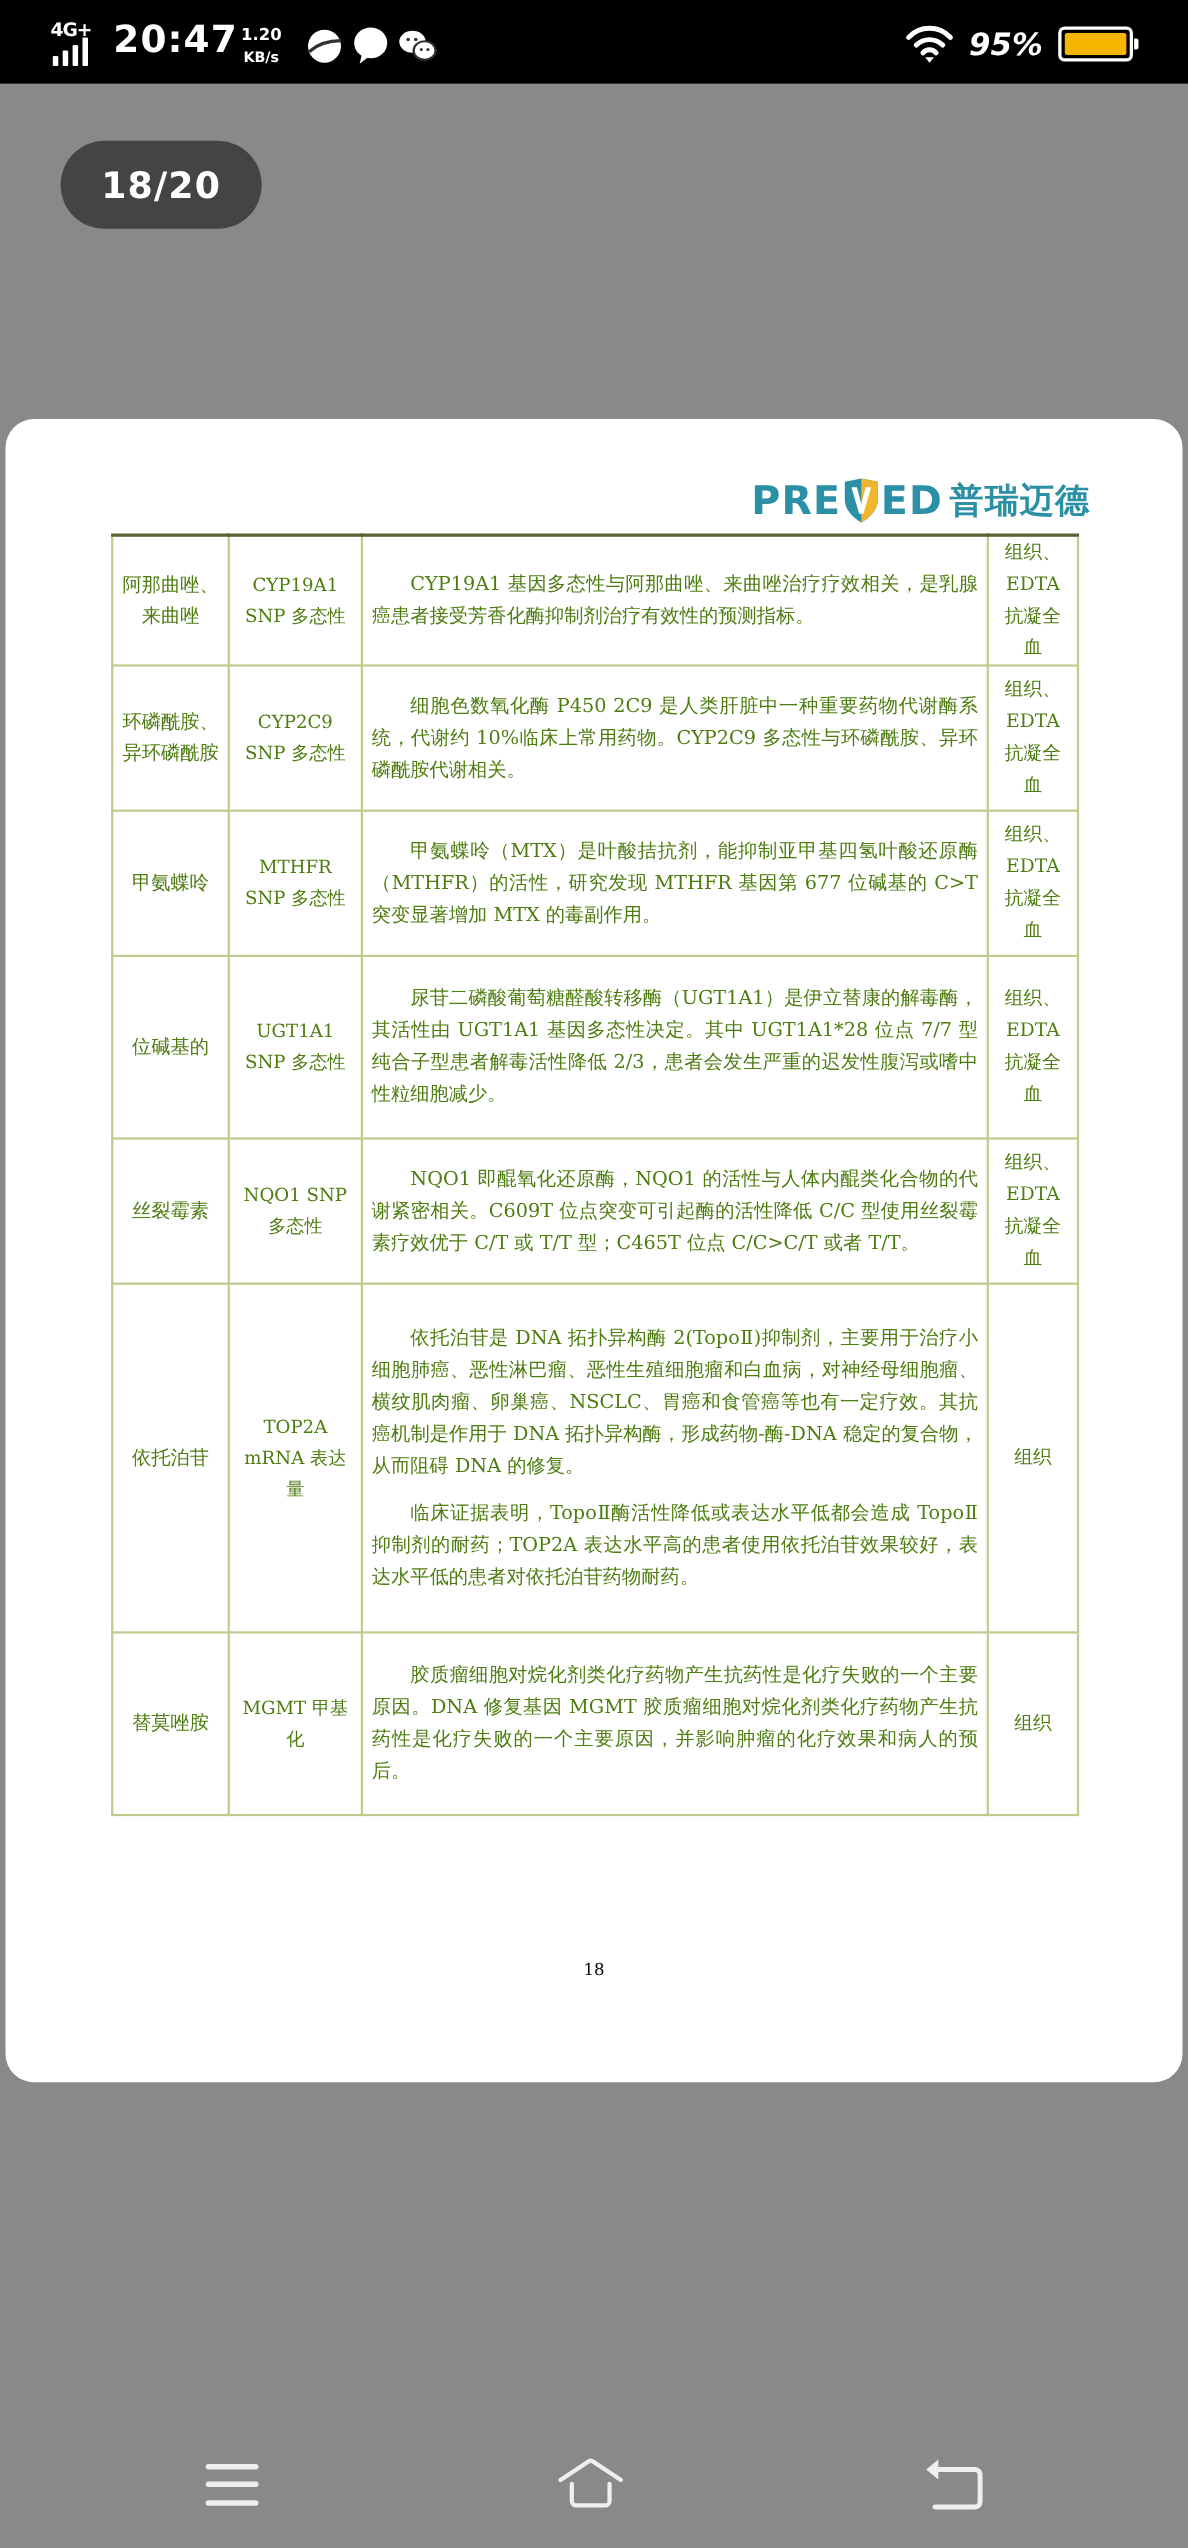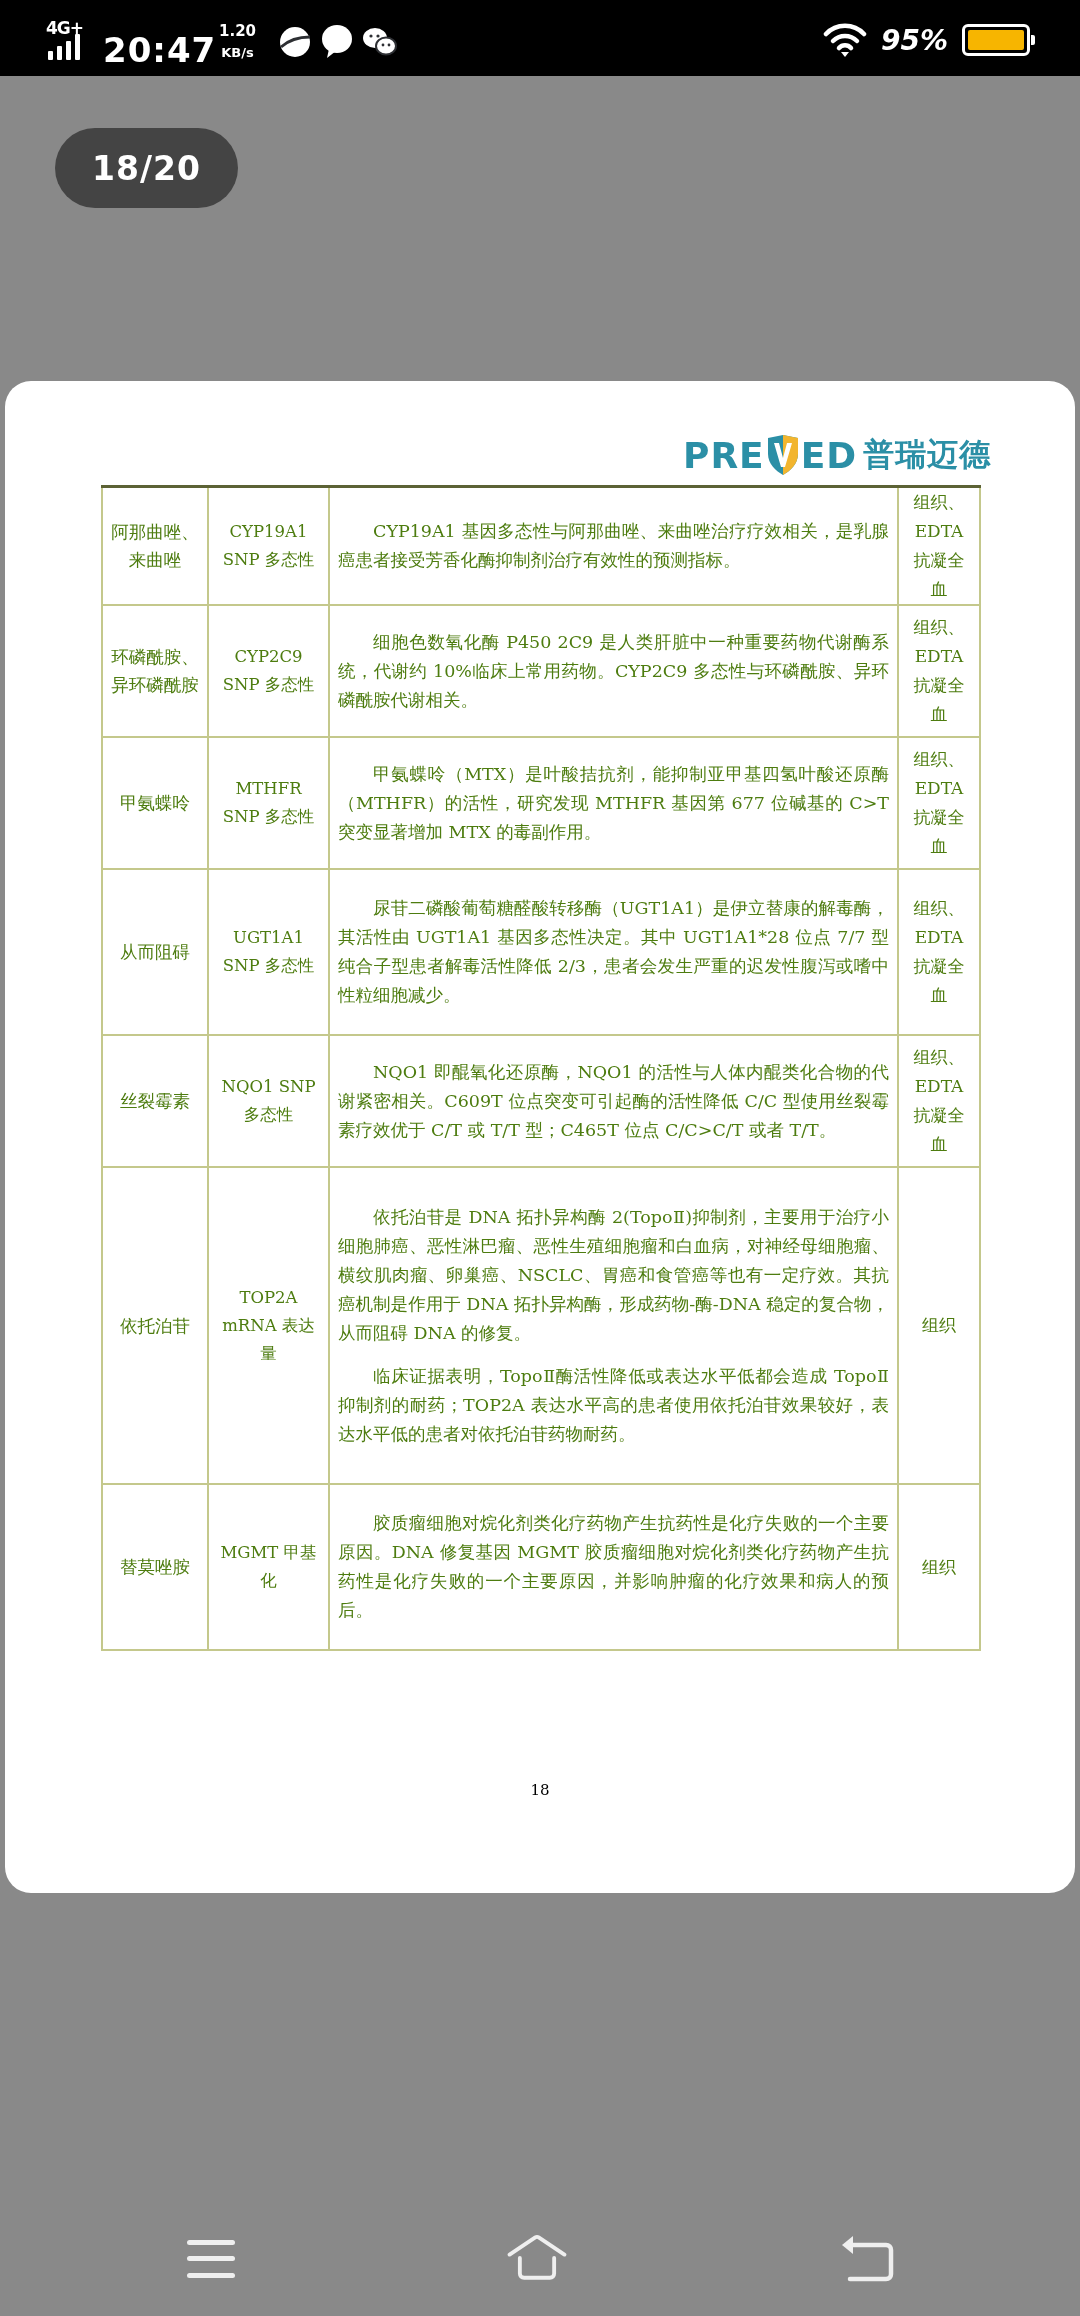--- a/index.html
+++ b/index.html
@@ -9,21 +9,21 @@
     font-family: "DejaVu Serif", "Liberation Serif", serif;
   }
   .status-bar {
     position: absolute; left: 0; top: 0; width: 1080px; height: 76px;
     background: #000000; color: #ffffff;
   }
   .sb-signal { position: absolute; left: 46px; top: 20px; width: 46px; height: 40px; }
   .sb-signal .net { position: absolute; left: 0; top: -2px; font-family: "DejaVu Sans", sans-serif; font-weight: bold; font-size: 17px; letter-spacing: -1px; }
   .sb-signal .bars { position: absolute; left: 2px; bottom: 0; display: flex; align-items: flex-end; gap: 4px; }
   .sb-signal .bars span { display: block; width: 5px; background: #fff; border-radius: 1px; }
-  .sb-time { position: absolute; left: 103px; top: 16px; font-family: "DejaVu Sans", sans-serif; font-weight: bold; font-size: 34px; letter-spacing: 1px; margin-top: 14px; }
+  .sb-time { position: absolute; left: 103px; top: 16px; font-family: "DejaVu Sans", sans-serif; font-weight: bold; font-size: 34px; letter-spacing: 1px; }
   .sb-speed { position: absolute; left: 219px; top: 20px; font-family: "DejaVu Sans", sans-serif; font-weight: bold; font-size: 15px; line-height: 22px; text-align: center; }
   .sb-app-icons { position: absolute; left: 278px; top: 24px; display: flex; gap: 8px; align-items: center; }
   .sb-app-icons svg { display: block; }
   .sb-right { position: absolute; right: 50px; top: 22px; display: flex; align-items: center; gap: 14px; }
   .sb-battery-pct { font-family: "DejaVu Sans", sans-serif; font-weight: bold; font-style: italic; font-size: 28px; }
   .battery { position: relative; width: 68px; height: 32px; border: 3px solid #fff; border-radius: 6px; padding: 3px; }
   .battery .fill { width: 100%; height: 100%; background: #f7b500; border-radius: 2px; }
   .battery::after { content: ""; position: absolute; right: -8px; top: 8px; width: 4px; height: 10px; background: #fff; border-radius: 0 2px 2px 0; }
 
   .page-pill {
@@ -168,21 +168,21 @@
       </tr>
       <tr style="height:132px">
         <td class="drug">甲氨蝶呤</td>
         <td class="gene">MTHFR SNP 多态性</td>
         <td class="desc">
             <p>甲氨蝶呤（MTX）是叶酸拮抗剂，能抑制亚甲基四氢叶酸还原酶（MTHFR）的活性，研究发现 MTHFR 基因第 677 位碱基的 C&gt;T 突变显著增加 MTX 的毒副作用。</p>
           </td>
         <td class="sample">组织、EDTA 抗凝全血</td>
       </tr>
       <tr style="height:166px">
-        <td class="drug">从而阻碍</td>
+        <td class="drug">位碱基的</td>
         <td class="gene">UGT1A1 SNP 多态性</td>
         <td class="desc">
             <p>尿苷二磷酸葡萄糖醛酸转移酶（UGT1A1）是伊立替康的解毒酶，其活性由 UGT1A1 基因多态性决定。其中 UGT1A1*28 位点 7/7 型纯合子型患者解毒活性降低 2/3，患者会发生严重的迟发性腹泻或嗜中性粒细胞减少。</p>
           </td>
         <td class="sample">组织、EDTA 抗凝全血</td>
       </tr>
       <tr style="height:132px">
         <td class="drug">丝裂霉素</td>
         <td class="gene">NQO1 SNP 多态性</td>
         <td class="desc">

